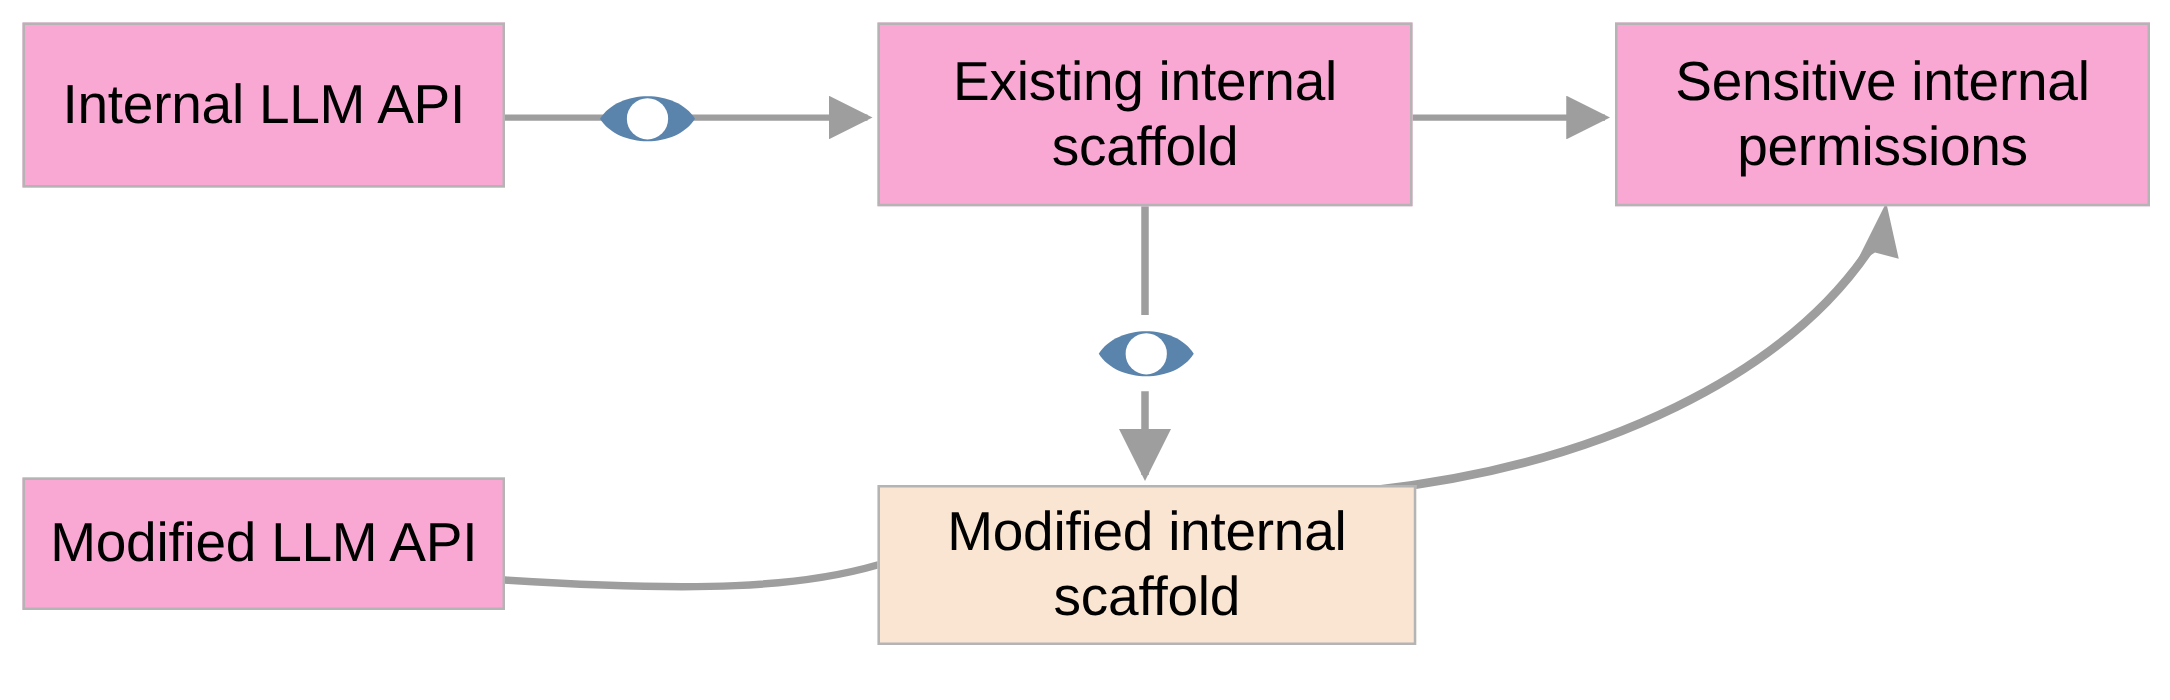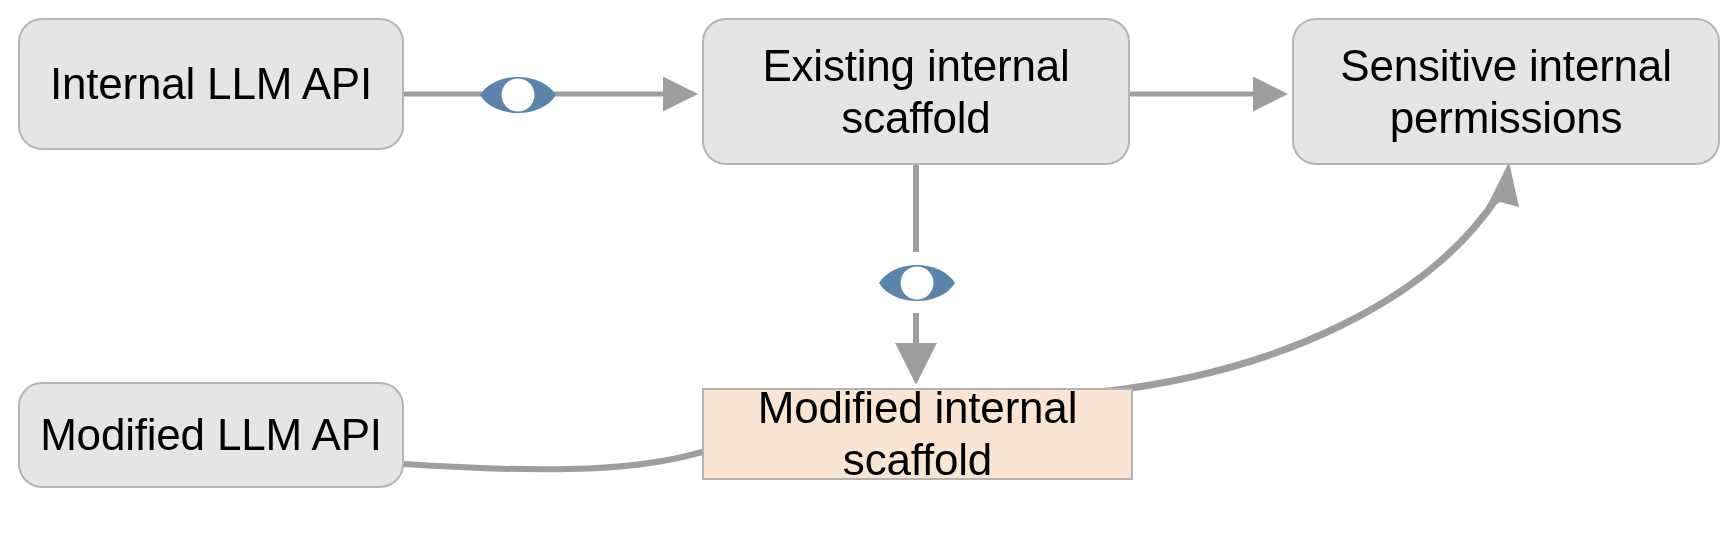--- a/index.html
+++ b/index.html
@@ -33,21 +33,21 @@
     display: flex;
     align-items: center;
     justify-content: center;
     text-align: center;
     font-size: 44px;
     line-height: 1.18;
     color: #000000;
     letter-spacing: -0.2px;
     padding: 0 14px;
   }
-  .node-blue { background: #e5e5e5; border-radius: 24px; }
+  .node-blue { background: #f9a8d4; }
   .node-orange { background: #fae5d3; }
   .node-label { display: block; white-space: pre-line; }
 
   .eye-icon {
     position: absolute;
     pointer-events: none;
   }
 </style>
 </head>
 <body>
@@ -99,21 +99,21 @@
 
   <div class="node node-blue" style="left:1292px; top:18px; width:428px; height:147px;">
     <span class="node-label">Sensitive internal
 permissions</span>
   </div>
 
   <div class="node node-blue" style="left:18px; top:382px; width:386px; height:106px;">
     <span class="node-label">Modified LLM API</span>
   </div>
 
-  <div class="node node-orange" style="left:702px; top:388px; width:431px; height:92px;">
+  <div class="node node-orange" style="left:702px; top:388px; width:431px; height:128px;">
     <span class="node-label">Modified internal
 scaffold</span>
   </div>
 
   <svg class="eye-icon" style="left:479px; top:69px;" width="78" height="52" viewBox="0 0 78 52" xmlns="http://www.w3.org/2000/svg">
     <path d="M1,26 C16,2 62,2 77,26 C62,50 16,50 1,26 Z" fill="#5b84ad"></path>
     <circle cx="39" cy="26" r="16.5" fill="#ffffff"></circle>
   </svg>
 
   <svg class="eye-icon" style="left:878px; top:257px;" width="78" height="52" viewBox="0 0 78 52" xmlns="http://www.w3.org/2000/svg">

